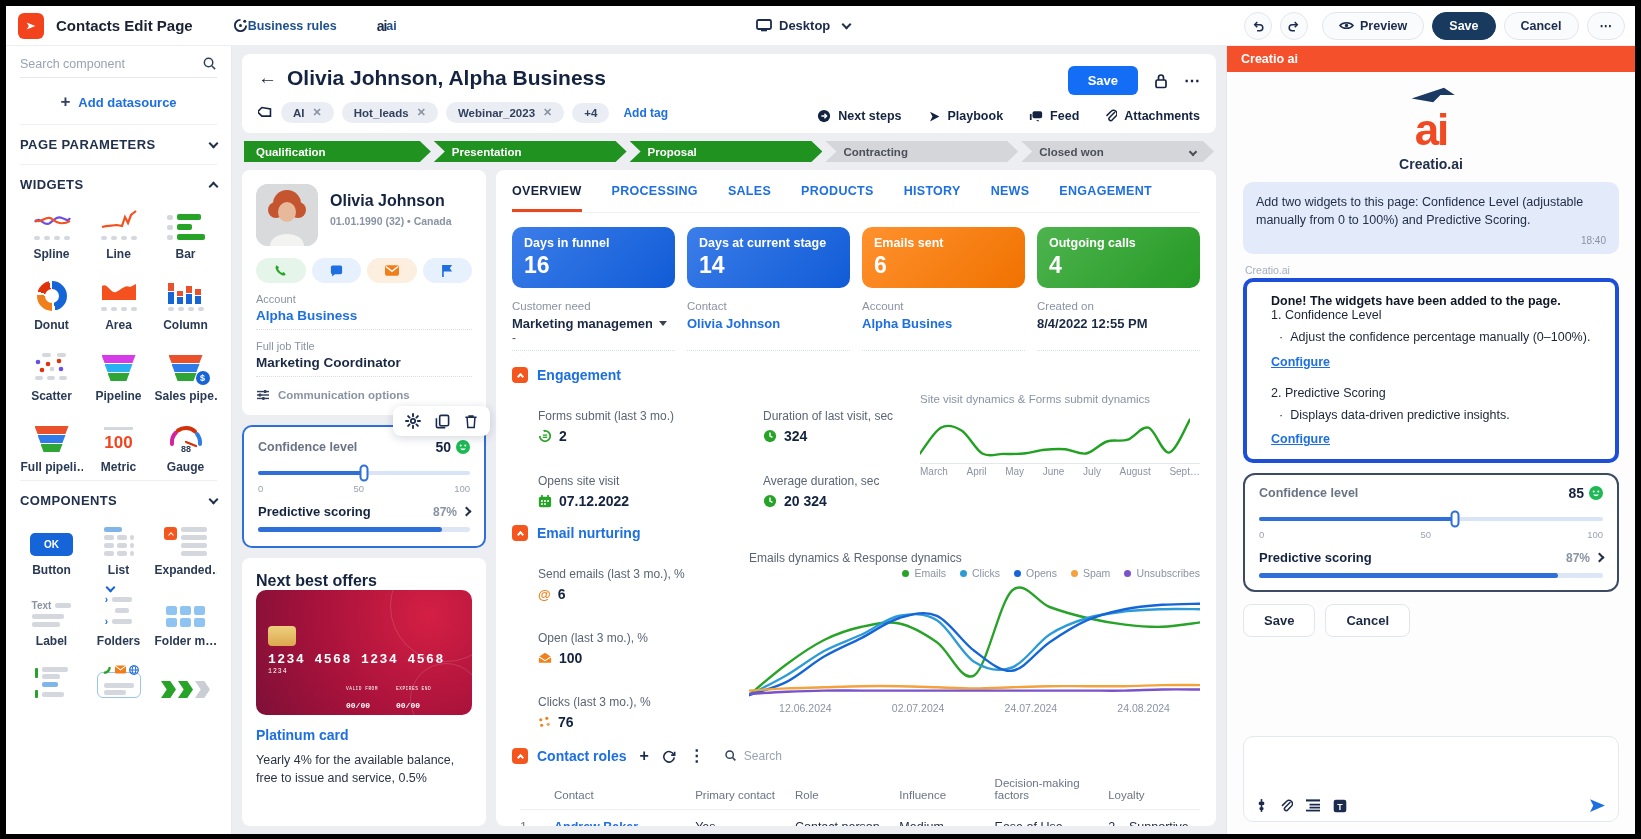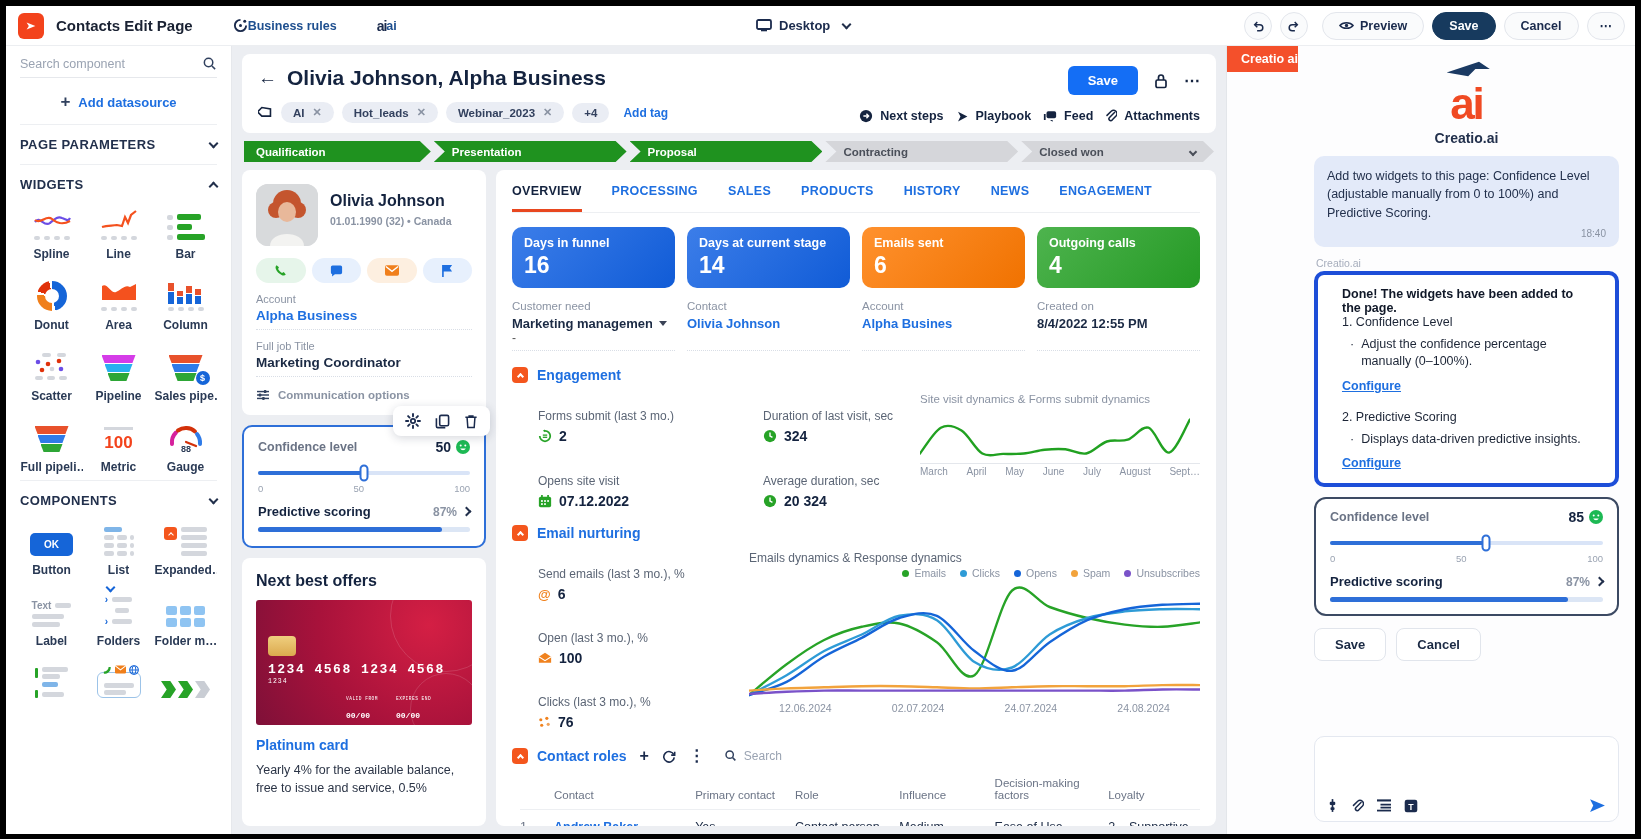--- a/index.html
+++ b/index.html
@@ -54,21 +54,21 @@
 .rec-title-row { display:flex; align-items:center; gap:10px; }
 .back-arrow { font-size:19px; color:#14233F; }
 .rec-title { font-size:21px; font-weight:bold; color:#14233F; }
 .tags-row { display:flex; align-items:center; gap:8px; margin-top:12px; }
 .tag { display:flex; align-items:center; gap:8px; background:#EAEDF4; border-radius:12px; padding:4px 12px; font-size:11.5px; font-weight:bold; color:#33415E; }
 .tag .x { color:#8A93A3; font-size:11px; cursor:pointer; }
 .add-tag { color:#1E6FE0; font-size:12px; font-weight:bold; margin-left:6px; cursor:pointer; }
 .rec-right { display:flex; flex-direction:column; align-items:flex-end; gap:14px; }
 .rec-save-row { display:flex; align-items:center; gap:16px; }
 .save-btn { background:#146EF5; color:#fff; font-size:13px; font-weight:bold; border-radius:6px; padding:7px 20px; }
-.rec-actions { display:flex; align-items:center; gap:12px; }
+.rec-actions { display:flex; align-items:center; gap:26px; }
 .rec-action { display:flex; align-items:center; gap:7px; font-size:12.5px; font-weight:bold; color:#14233F; cursor:pointer; }
 
 .stages { display:flex; gap:3px; margin:8px 2px; height:21px; }
 .stage { flex:1; display:flex; align-items:center; padding-left:18px; font-size:11.5px; font-weight:bold; clip-path:polygon(0 0,calc(100% - 11px) 0,100% 50%,calc(100% - 11px) 100%,0 100%,11px 50%); position:relative; }
 .stage:first-child { clip-path:polygon(0 0,calc(100% - 11px) 0,100% 50%,calc(100% - 11px) 100%,0 100%); padding-left:12px; }
 .stage.done { background:#1F921F; color:#fff; }
 .stage.pending { background:#D5D6DA; color:#4A4F59; }
 .stage .st-caret { position:absolute; right:18px; width:6px; height:6px; border-right:2px solid #4A4F59; border-bottom:2px solid #4A4F59; transform:rotate(45deg); }
 
 .content-cols { display:flex; gap:10px; flex:1; overflow:hidden; }
@@ -100,21 +100,21 @@
 .slider .thumb { position:absolute; top:8px; width:9px; height:17px; border-radius:5px; background:#fff; border:2px solid #2E6FD8; transform:translate(-50%,-50%); cursor:grab; }
 .slider-scale { display:flex; justify-content:space-between; font-size:9.5px; color:#9AA3B2; margin-top:2px; }
 .scoring-row { display:flex; align-items:center; justify-content:space-between; margin-top:10px; }
 .scoring-label { font-size:13px; font-weight:bold; color:#14233F; }
 .scoring-val { font-size:12px; font-weight:bold; color:#8A93A3; display:flex; align-items:center; gap:6px; }
 .bar { height:5px; border-radius:3px; background:#DCE6F5; margin-top:8px; }
 .bar .bfill { height:5px; border-radius:3px; background:#2E6FD8; }
 
 .offers-card { padding:14px; flex:1; overflow:hidden; }
 .offers-title { font-size:16px; font-weight:bold; color:#14233F; }
-.ccard { margin-top:10px; height:125px; border-radius:3px; background:radial-gradient(circle at 80% 20%, #D41F44 0%, #A8123B 55%, #7E1038 100%); position:relative; padding:10px 12px; overflow:hidden; color:#fff; }
+.ccard { height:125px; border-radius:10px; background:radial-gradient(circle at 80% 20%, #D41F44 0%, #A8123B 55%, #7E1038 100%); position:relative; padding:10px 12px; overflow:hidden; color:#fff; }
 .ccard::before, .ccard::after { content:""; position:absolute; border:1.5px solid rgba(255,255,255,.14); border-radius:50%; }
 .ccard::before { width:110px; height:110px; right:-30px; top:-40px; }
 .ccard::after { width:70px; height:70px; right:-10px; bottom:-20px; }
 .chipimg { width:28px; height:20px; border-radius:4px; background:linear-gradient(#EFCF7F,#DBA94E); margin-top:26px; }
 .cnum { font-size:13px; font-weight:bold; letter-spacing:1.5px; margin-top:6px; font-family:"Liberation Mono", monospace; }
 .cnum-s { font-size:6.5px; letter-spacing:1px; margin-top:1px; font-family:"Liberation Mono", monospace; }
 .cdates { display:flex; gap:18px; margin:2px 0 0 78px; font-family:"Liberation Mono", monospace; }
 .cdates .lab { font-size:4.5px; letter-spacing:.5px; }
 .cdates .vv { font-size:8px; font-weight:bold; }
 .offer-name { color:#1E6FE0; font-size:14px; font-weight:bold; margin-top:12px; cursor:pointer; }
@@ -164,21 +164,21 @@
 .cr-search { display:flex; align-items:center; gap:7px; margin-left:10px; }
 .cr-search input { border:0; outline:0; font-size:12px; width:100px; font-family:inherit; }
 .cr-search input::placeholder { color:#9AA3B2; }
 .crt { margin-top:12px; padding-left:8px; }
 .crt .hrow, .crt .drow { display:grid; grid-template-columns:26px 1.45fr 1fr 1.05fr .95fr 1.15fr 1fr; column-gap:8px; align-items:end; }
 .crt .hrow { font-size:11.5px; color:#6B7486; padding-bottom:8px; border-bottom:1px solid #EDEFF2; }
 .crt .drow { font-size:12.5px; color:#1B2A44; padding-top:10px; align-items:center; }
 .crt .link { color:#1E6FE0; font-weight:bold; cursor:pointer; }
 
 
-.copilot { width:409px; flex-shrink:0; background:#FDFDFE; border-left:1px solid #E3E6EA; display:flex; overflow:hidden; }
+.copilot { width:409px; flex-shrink:0; background:#FDFDFE; border-left:1px solid #E3E6EA; display:flex; flex-direction:column; overflow:hidden; }
 .cop-head { height:26px; background:#F4502B; color:#fff; font-size:12.5px; font-weight:bold; display:flex; align-items:center; padding-left:14px; flex-shrink:0; }
 .cop-body { flex:1; display:flex; flex-direction:column; padding:8px 16px 12px; overflow:hidden; }
 .cop-logo { display:flex; flex-direction:column; align-items:center; padding:6px 0 10px; }
 .ai-word { font-size:44px; font-weight:bold; color:#F04A23; line-height:.9; letter-spacing:-2px; }
 .cop-brand { font-size:14px; font-weight:bold; color:#22304C; margin-top:6px; }
 .bubble-user { background:#E3EAF9; border-radius:10px; padding:11px 13px 6px; font-size:12.5px; color:#22304C; line-height:1.5; }
 .bubble-time { text-align:right; font-size:10px; color:#8A93A3; margin-top:3px; }
 .agent-label { font-size:10.5px; color:#A6ADBC; margin:10px 0 2px 2px; }
 .bubble-agent { border:4px solid #1d4ed8; border-radius:10px; padding:12px 24px; background:#fff; }
 .ba-title { font-size:12.5px; font-weight:bold; color:#101828; }

